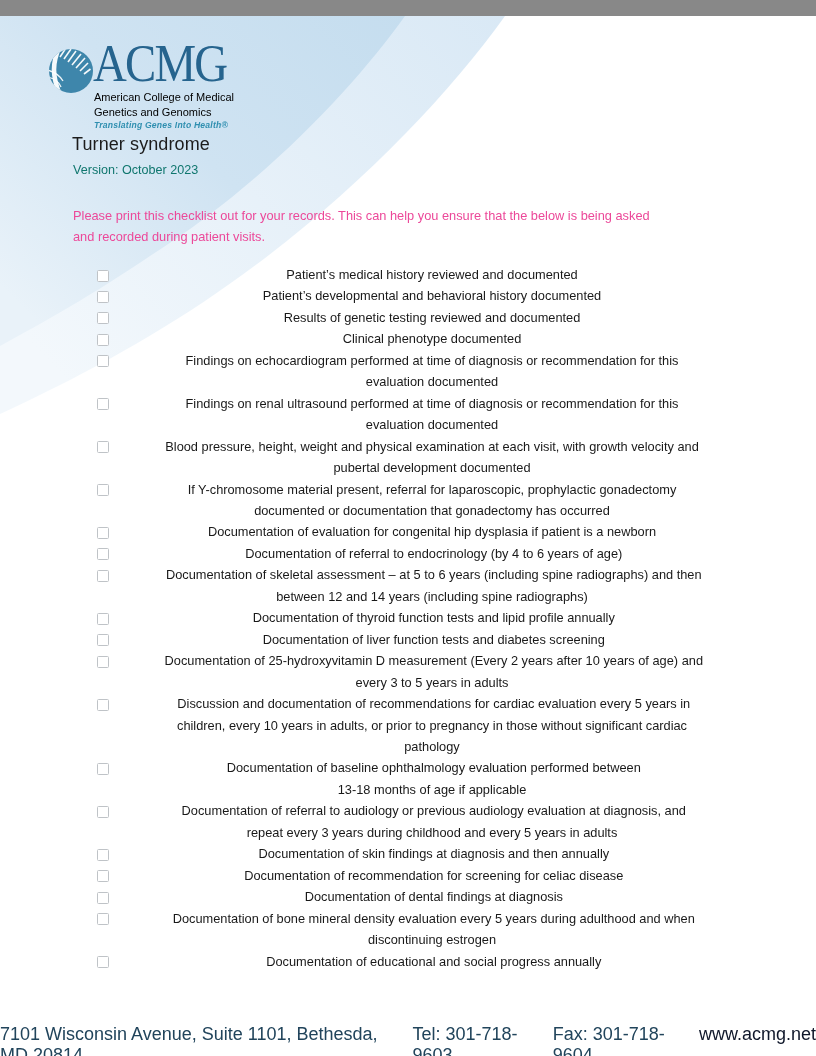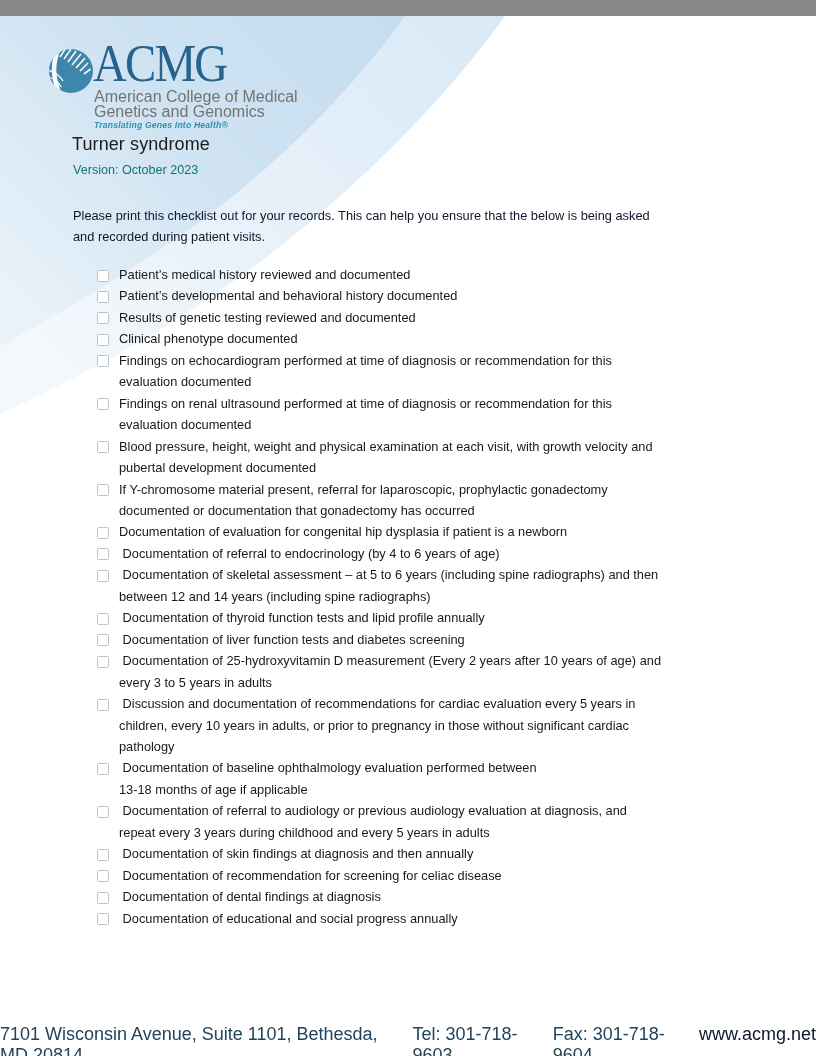--- a/index.html
+++ b/index.html
@@ -20,21 +20,21 @@
   .logo-word{
     position:absolute;left:45px;top:-8px;
     font-family:"Liberation Serif", serif;
     font-size:52px;font-weight:400;color:#26648e;
     letter-spacing:-2px;
     transform:scaleX(.9);transform-origin:left top;
     line-height:1;
   }
   .logo-name{
     position:absolute;left:46px;top:44px;
-    font-size:16px;line-height:14.5px;color:#737373;
+    font-size:11px;line-height:14.5px;color:#000000;
     white-space:pre-line;
   }
   .logo-tagline{
     position:absolute;left:46px;top:74px;
     font-size:8.6px;font-weight:bold;font-style:italic;
     color:#2f8fb0;letter-spacing:.2px;
   }
 
   
   .page-title{
@@ -42,31 +42,31 @@
     font-size:18px;color:#1c1c1c;letter-spacing:.1px;
   }
   .version{
     position:absolute;left:73px;top:147px;
     font-size:12.6px;color:#0f766e;
   }
 
   
   .intro{
     position:absolute;left:73px;top:189px;width:680px;
-    font-size:12.8px;line-height:21.4px;color:#0f172a;
+    font-size:12.8px;line-height:21.4px;color:#ec4899;
     white-space:pre-wrap;
   }
 
   
   .checklist{
     position:absolute;left:97px;top:248px;
     list-style:none;margin:0;padding:0;
   }
   .checklist li{
-    display:flex;align-items:flex-start;
+    display:flex;align-items:flex-start;text-align:center;
   }
   .cb{
     flex:0 0 auto;
     width:10px;height:10px;
     border:1px solid #bfc3c7;border-radius:1.5px;
     margin:5.5px 0 0 0;
     background:#fff;
   }
   .cb-label{
     margin-left:10px;width:626px;
@@ -227,20 +227,25 @@
     <li>
         <span class="cb"></span>
         <span class="cb-label"> Documentation of recommendation for screening for celiac disease</span>
       </li>
     <li>
         <span class="cb"></span>
         <span class="cb-label"> Documentation of dental findings at diagnosis</span>
       </li>
     <li>
         <span class="cb"></span>
+        <span class="cb-label"> Documentation of bone mineral density evaluation every 5 years during adulthood and when
+discontinuing estrogen</span>
+      </li>
+    <li>
+        <span class="cb"></span>
         <span class="cb-label"> Documentation of educational and social progress annually</span>
       </li>
   </ul>
 
   <div class="footer">
     <span>7101 Wisconsin Avenue, Suite 1101, Bethesda, MD 20814</span>
     <span>Tel: 301-718-9603</span>
     <span>Fax: 301-718-9604</span>
     <span class="site">www.acmg.net</span>
   </div>

